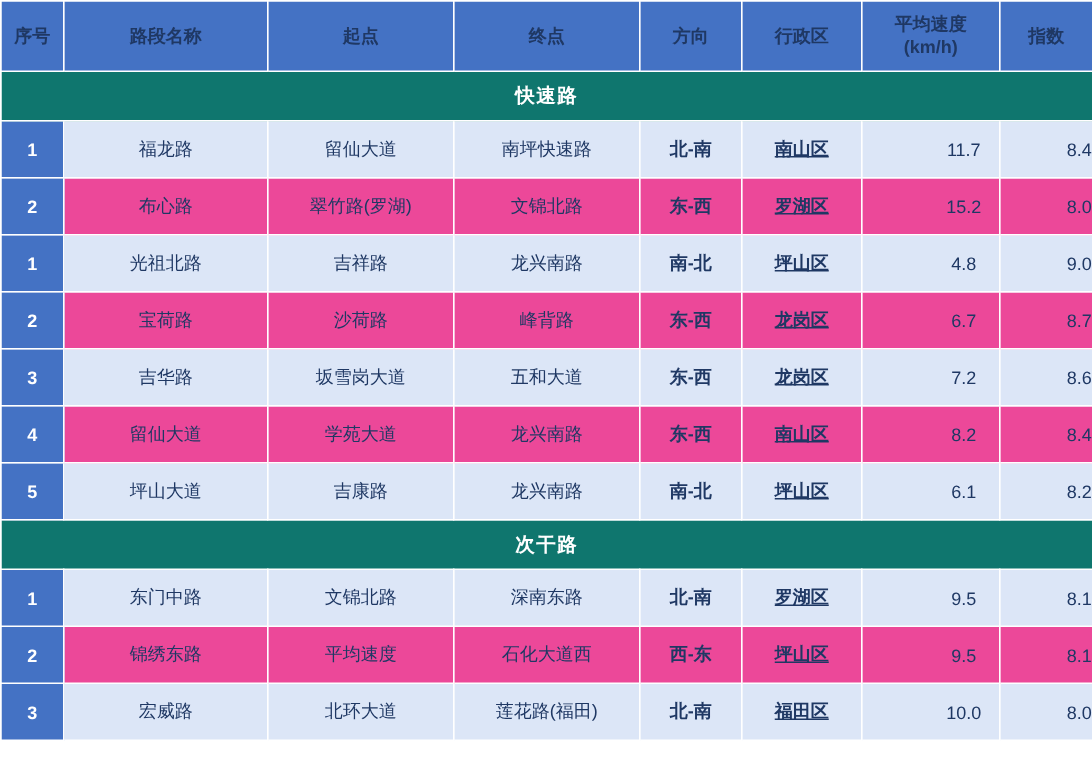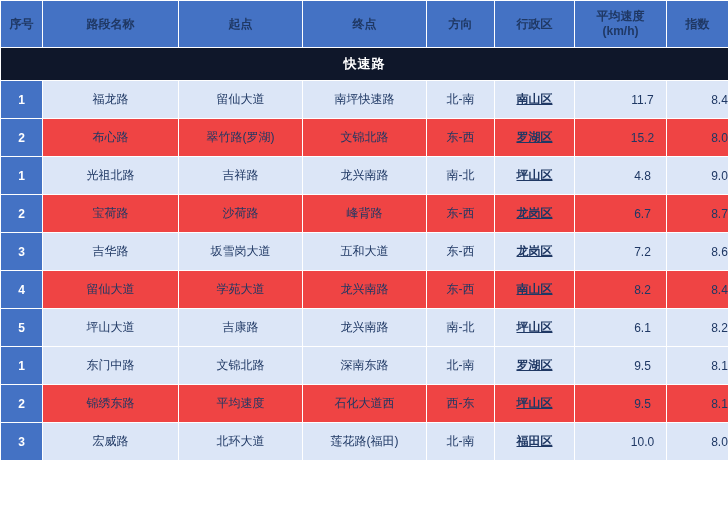--- a/index.html
+++ b/index.html
@@ -30,50 +30,50 @@
   thead th {
     background: #4472c4;
     color: #ffffff;
     font-weight: bold;
     font-size: 12.5px;
     height: 46px;
     line-height: 15px;
   }
   
   tr.section-row td {
-    background: #0f172a;
+    background: #0f766e;
     color: #ffffff;
     font-weight: bold;
     font-size: 13px;
     height: 32px;
     letter-spacing: 1px;
     margin-left: 31px;
   }
   
   tr.data-row td {
     height: 37px;
     background: #dce6f7;
   }
   tr.data-row.alt td {
-    background: #ef4444;
+    background: #ec4899;
   }
   tr.data-row td.idx {
     background: #4472c4;
     color: #ffffff;
     font-weight: bold;
   }
   tr.data-row td.name {
     font-weight: normal;
   }
   tr.data-row td.district {
     font-weight: bold;
     text-decoration: underline;
   }
   tr.data-row td.dir {
-    font-weight: normal;
+    font-weight: bold;
     letter-spacing: 0px;
   }
   tr.data-row td.speed,
   tr.data-row td.index {
     font-weight: normal;
     padding-left: 44px;
   }
   .hdr-two-line span { display: block; }
 </style>
 </head>
@@ -172,20 +172,23 @@
       <tr class="data-row">
         <td class="idx">5</td>
         <td class="name">坪山大道</td>
         <td class="start">吉康路</td>
         <td class="end">龙兴南路</td>
         <td class="dir">南-北</td>
         <td class="district">坪山区</td>
         <td class="speed">6.1</td>
         <td class="index">8.2</td>
       </tr>
+      <tr class="section-row">
+        <td colspan="8">次干路</td>
+      </tr>
       <tr class="data-row">
         <td class="idx">1</td>
         <td class="name">东门中路</td>
         <td class="start">文锦北路</td>
         <td class="end">深南东路</td>
         <td class="dir">北-南</td>
         <td class="district">罗湖区</td>
         <td class="speed">9.5</td>
         <td class="index">8.1</td>
       </tr>

